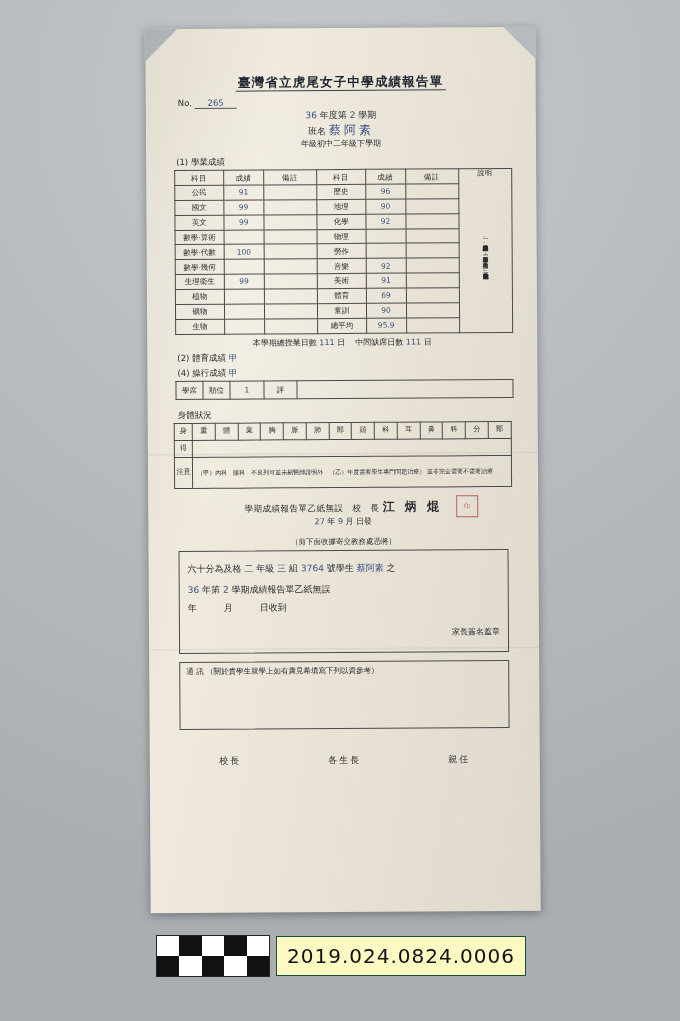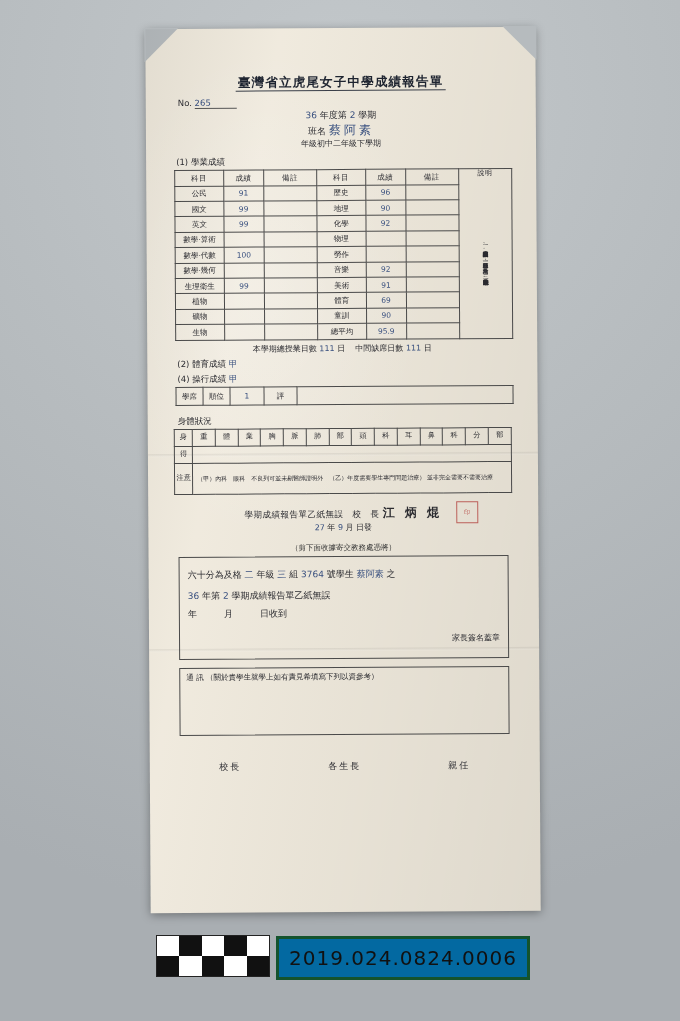--- a/index.html
+++ b/index.html
@@ -55,21 +55,21 @@
   .title{
     text-align:center;font-size:12.5px;letter-spacing:1.2px;
     font-weight:bold;color:#1e2430;
     border-bottom:1px solid #3a3f49;
     display:inline-block;
     padding:0 2px 1px 2px;
   }
   .title-wrap{text-align:center;margin-bottom:6px;}
   .hand-ink{color:#39507f;}
   .no-line{margin-left:6px;font-size:8.5px;}
-  .underline{border-bottom:1px solid #555;display:inline-block;min-width:42px;text-align:left;}
+  .underline{border-bottom:1px solid #555;display:inline-block;min-width:42px;text-align:center;}
   .center-line{text-align:center;font-size:9px;margin:2px 0;}
   .sec{font-size:8.5px;margin:7px 0 3px 4px;}
   table{border-collapse:collapse;width:100%;font-size:7.5px;}
   .grades{margin:0 2px;}
   .grades td,.grades th{
     border:1px solid #4a4a4a;height:13.5px;padding:0 1px;text-align:center;
     font-weight:normal;
   }
   .grades .hd{background:transparent;font-size:7.5px;letter-spacing:.5px;}
   .subj{width:11%;}
@@ -118,21 +118,21 @@
   }
   
   .colorbar{
     position:absolute;left:156px;top:935px;width:112px;height:40px;
     display:grid;grid-template-columns:repeat(5,1fr);grid-template-rows:repeat(2,1fr);
     border:1px solid #222;
   }
   .colorbar div{width:100%;height:100%;}
   .label-plate{
     position:absolute;left:276px;top:936px;width:248px;height:38px;
-    background:#0369a1;border:3px solid #14532d;
+    background:#fef9c3;border:1px solid #14532d;
     display:flex;align-items:center;justify-content:center;
     font-size:20px;letter-spacing:1px;color:#111;
     font-family:"DejaVu Sans","Liberation Sans",sans-serif;
   }
 </style>
 </head>
 <body>
 
 <div class="bg-grad"></div>
 
@@ -171,21 +171,21 @@
     <table class="grades">
       <tbody>
           <tr>
         <td class="hd subj">科目</td>
         <td class="hd score">成績</td>
         <td class="hd rem">備註</td>
         <td class="hd subj">科目</td>
         <td class="hd score">成績</td>
         <td class="hd rem">備註</td>
         <td class="hd note-col" rowspan="11">
-          <div style="font-size:7px;margin-bottom:8px;">說明</div>
+          <div style="font-size:7px;margin-bottom:2px;">說明</div>
           <span class="vert">一、本報告單應由家長或監護人簽章後交還學校存查。二、成績以一百分為滿分，六十分為及格。三、請家長注意學生之學業及操行成績。</span>
         </td>
       </tr>
 
       <tr>
         <td>公民</td>
         <td class="hand-ink">91</td>
         <td></td>
         <td>歷史</td>
         <td class="hand-ink">96</td>

